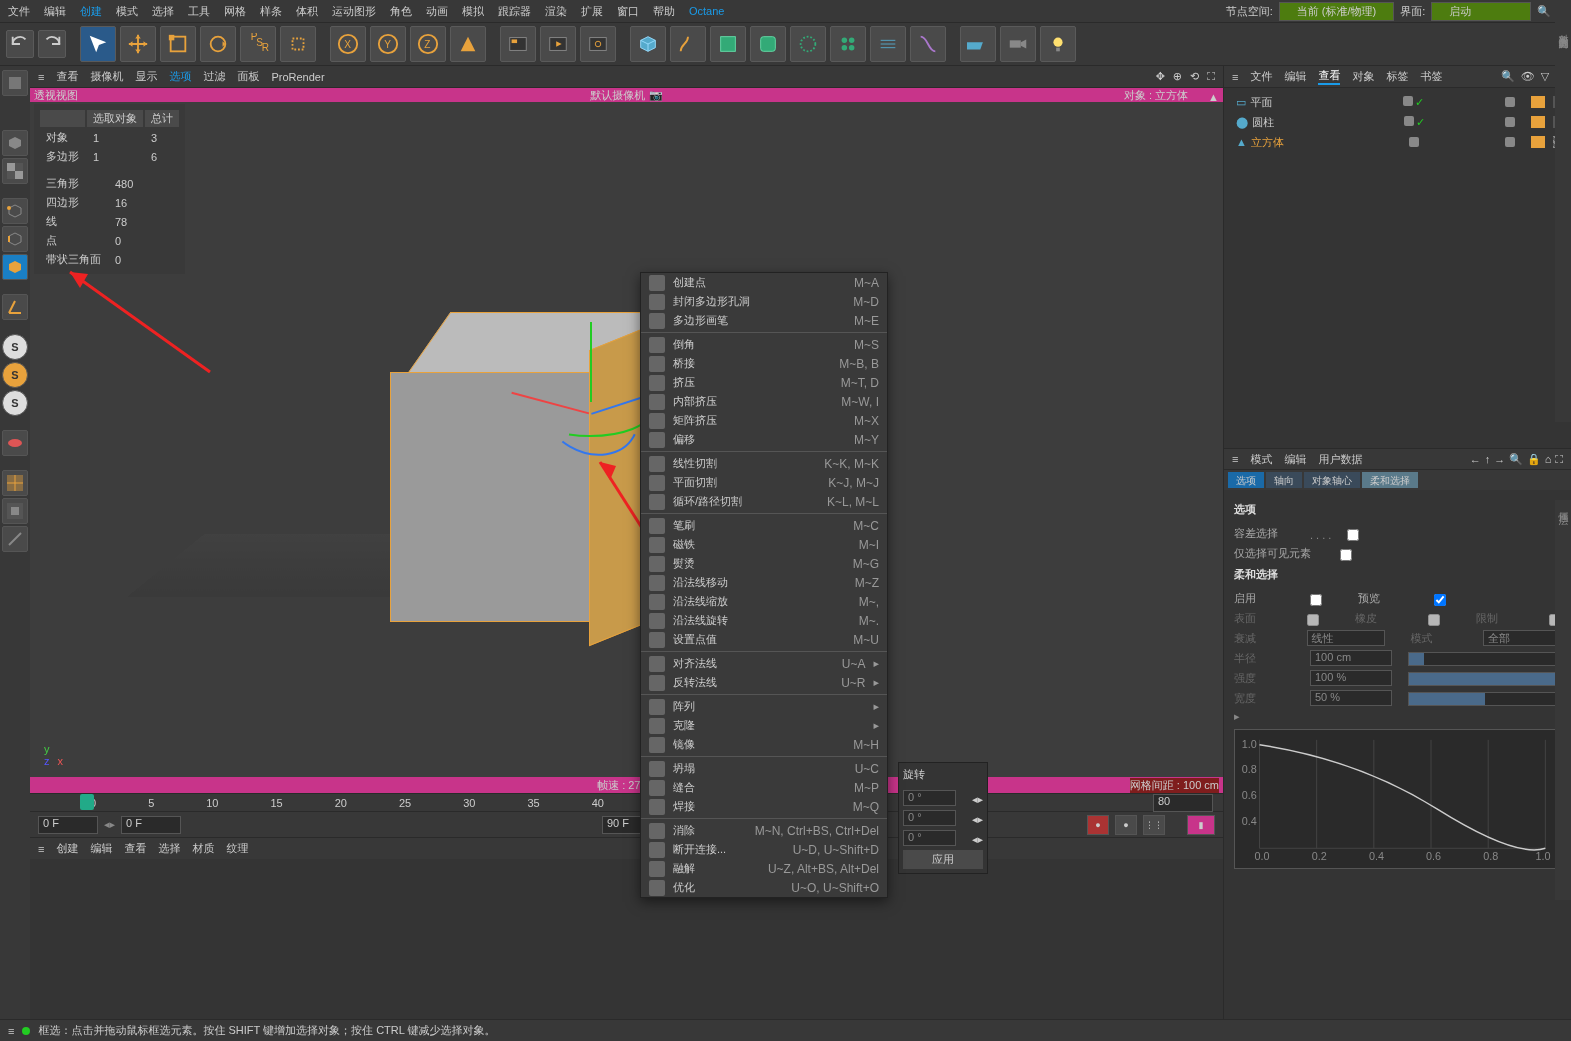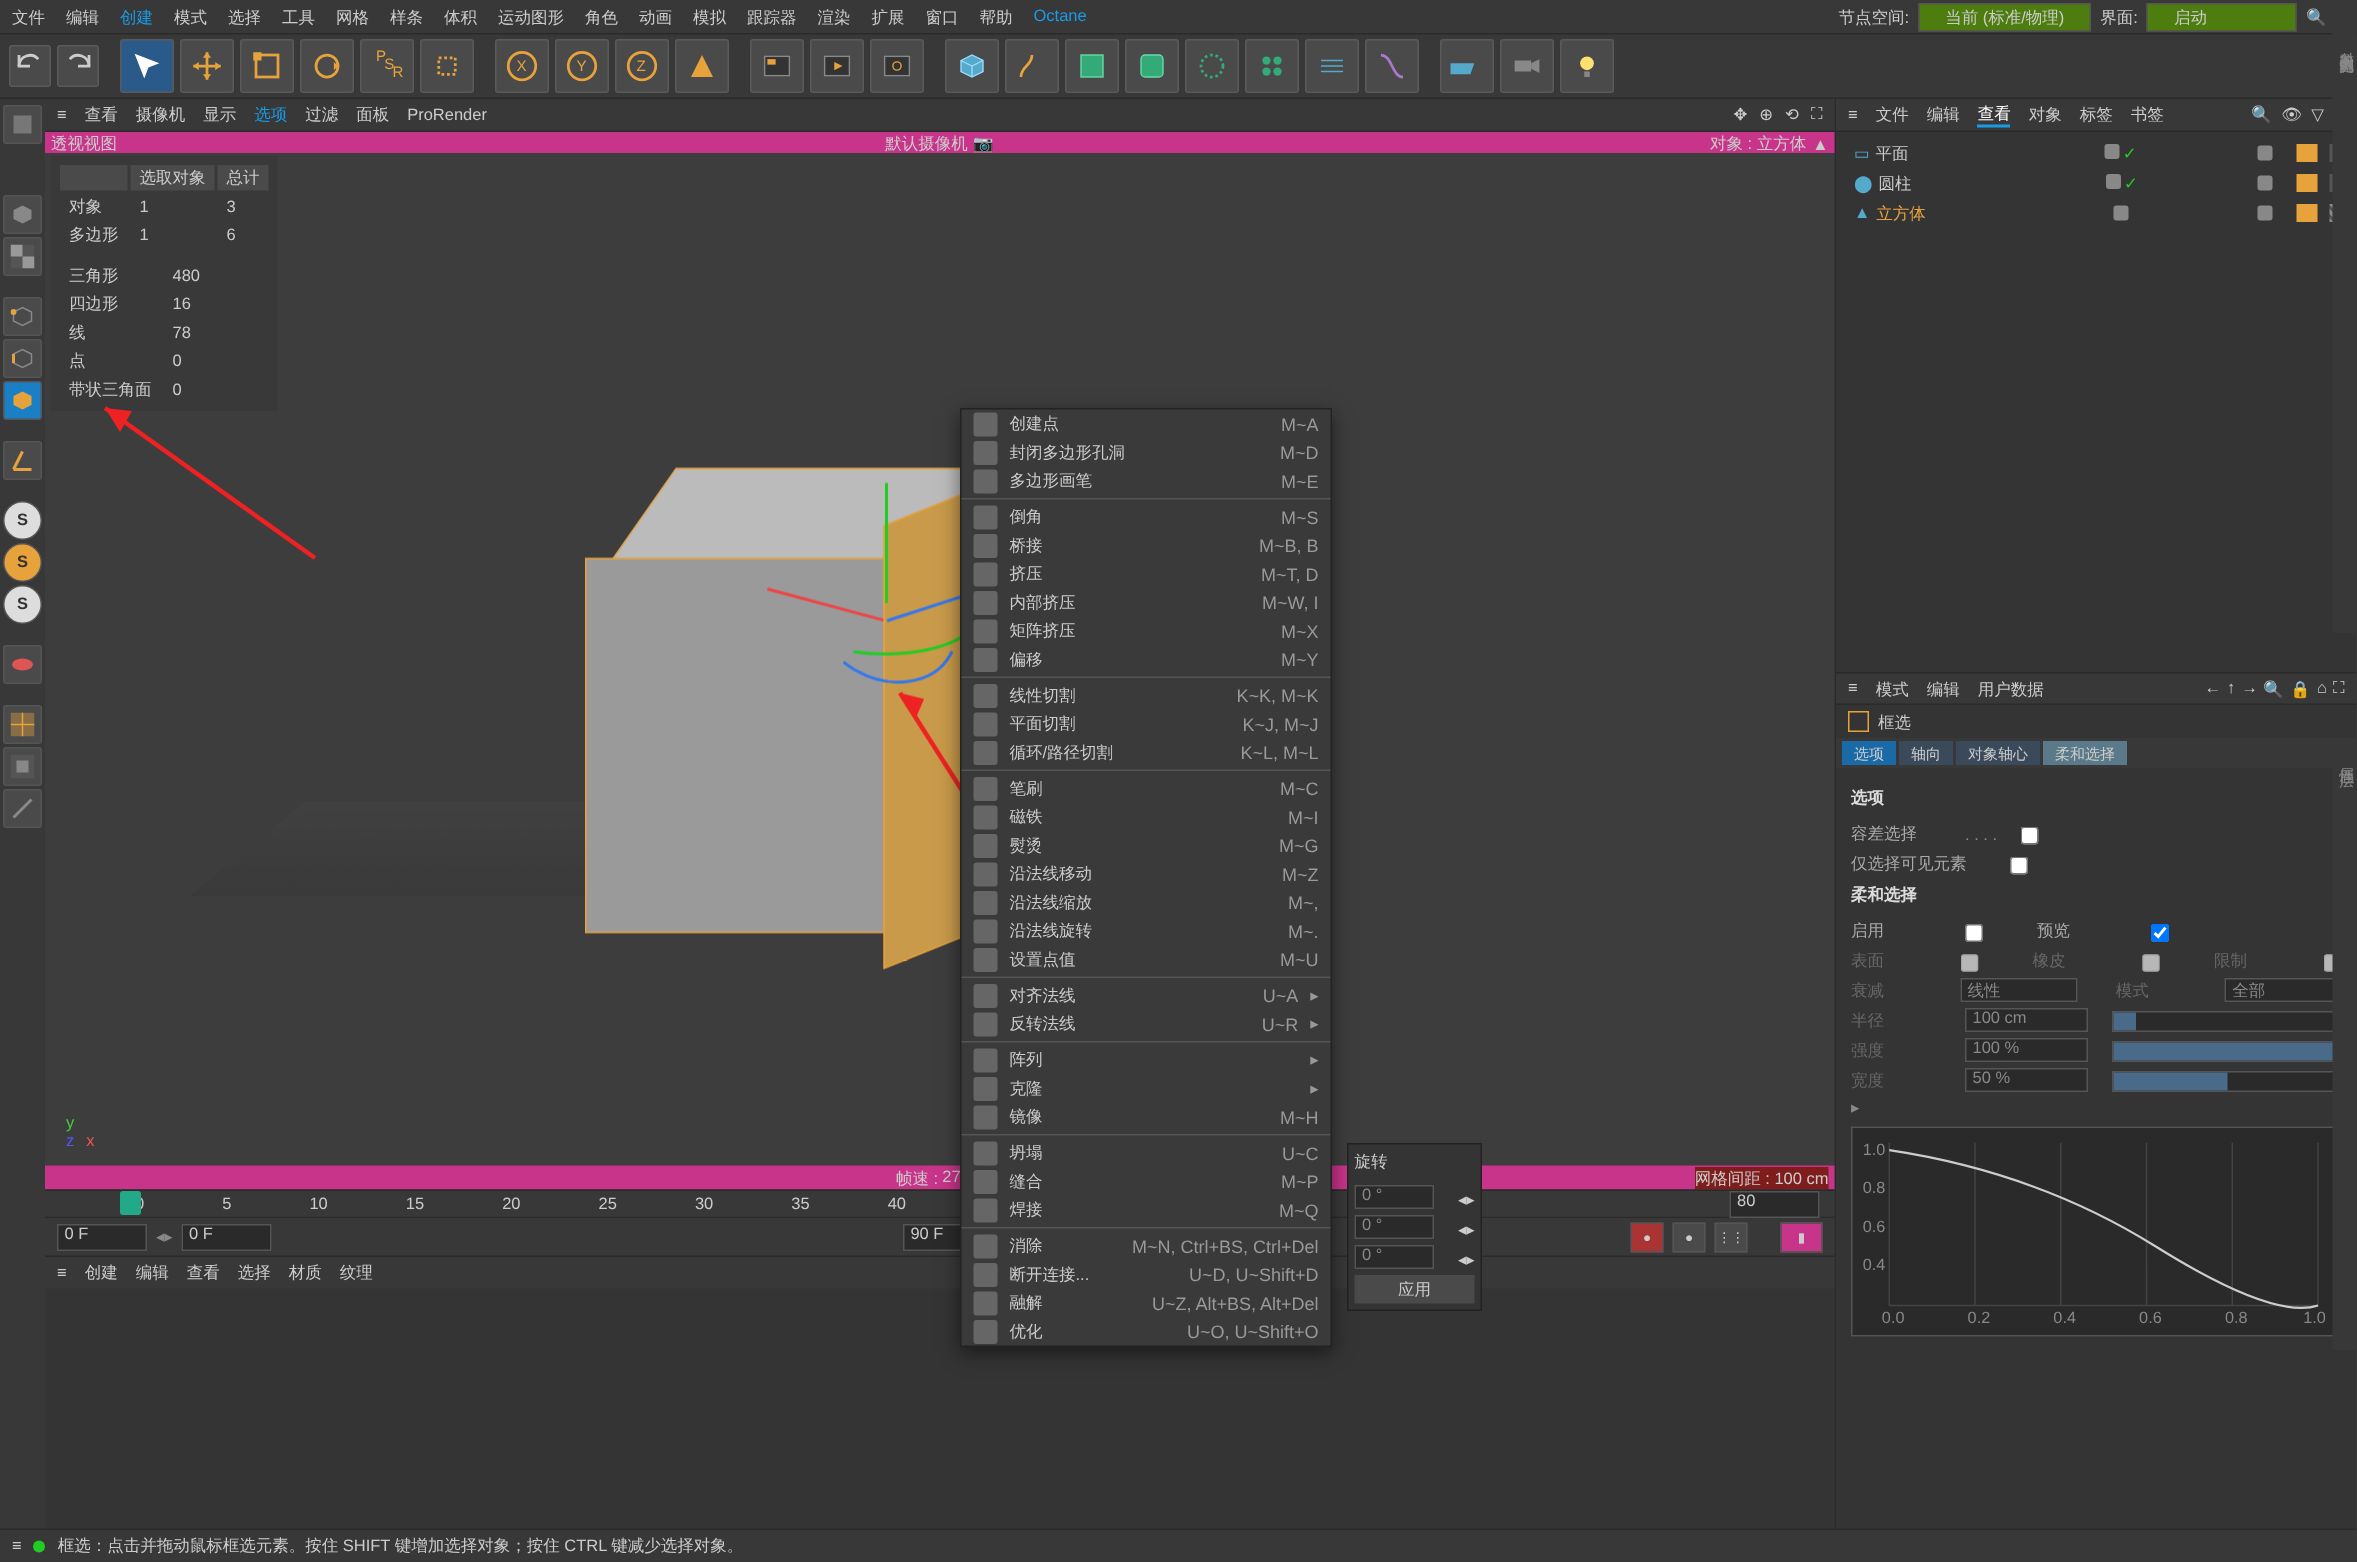--- a/index.html
+++ b/index.html
@@ -15,21 +15,21 @@
 .layout{display:flex;height:calc(100% - 88px)}
 .left-tools{width:30px;background:#383838;display:flex;flex-direction:column;gap:2px;padding-top:4px;align-items:center}
 .lt{width:26px;height:26px;background:#4a4a4a;border:1px solid #555;border-radius:2px;cursor:pointer;display:flex;align-items:center;justify-content:center}
 .lt.active{background:#1a7fc4}
 .center{flex:1;display:flex;flex-direction:column;position:relative}
 .vp-header{height:22px;background:#383838;display:flex;align-items:center;padding:0 8px;gap:12px;border-bottom:1px solid #2a2a2a}
 .vp-header span{cursor:pointer}
 .vp-header .sel{color:#1a9be8}
 .vp-title{height:14px;background:#c8348a;display:flex;align-items:center;padding:0 4px;color:#fff;font-size:10px;position:relative}
 .vp-title .center-lbl{position:absolute;left:50%;transform:translateX(-50%);display:flex;align-items:center;gap:4px}
-.vp-title .right-lbl{position:absolute;right:4px;display:flex;align-items:flex-end;gap:4px}
+.vp-title .right-lbl{position:absolute;right:4px;display:flex;align-items:flex-end;gap:20px}
 .viewport{flex:1;background:#3d3d3d;position:relative;overflow:hidden}
 .hud{position:absolute;left:4px;top:2px;background:rgba(56,56,56,.8);padding:4px;font-size:10px}
 .hud table td{padding:1px 6px;color:#ccc}
 .hud .hdr{background:#4a4a4a}
 .floor{position:absolute;left:140px;top:360px;width:640px;height:200px;background:linear-gradient(#444,#333);transform:perspective(800px) rotateX(72deg);opacity:.4}
 .cube{position:absolute;left:360px;top:210px;width:280px;height:280px}
 .cube .top{position:absolute;left:36px;top:0;width:240px;height:70px;background:#bbb;transform:skewX(-35deg);border:1px solid #e8a23c}
 .cube .front{position:absolute;left:0;top:60px;width:200px;height:250px;background:#9a9a9a;border:1px solid #e8a23c}
 .cube .side{position:absolute;left:199px;top:14px;width:120px;height:296px;background:#c89a4a;transform:skewY(-22deg);border:1px solid #e8a23c}
 .cylinder{position:absolute;left:730px;top:200px;width:120px;height:60px}
@@ -598,24 +598,20 @@
       <span class="attr-icons">
         <span>←</span>
         <span>↑</span>
         <span>→</span>
         <span>🔍</span>
         <span>🔒</span>
         <span>⌂</span>
         <span>⛶</span>
       </span>
     </div>
-    <div class="attr-title">
-      <span class="ico"></span>
-      <span>框选</span>
-    </div>
     <div class="attr-tabs">
       <div class="attr-tab active">选项</div>
       <div class="attr-tab">轴向</div>
       <div class="attr-tab">对象轴心</div>
       <div class="attr-tab soft">柔和选择</div>
     </div>
     <div class="attr-body">
       <div class="attr-section">选项</div>
       <div class="attr-row">
           <span class="lbl">容差选择</span>

